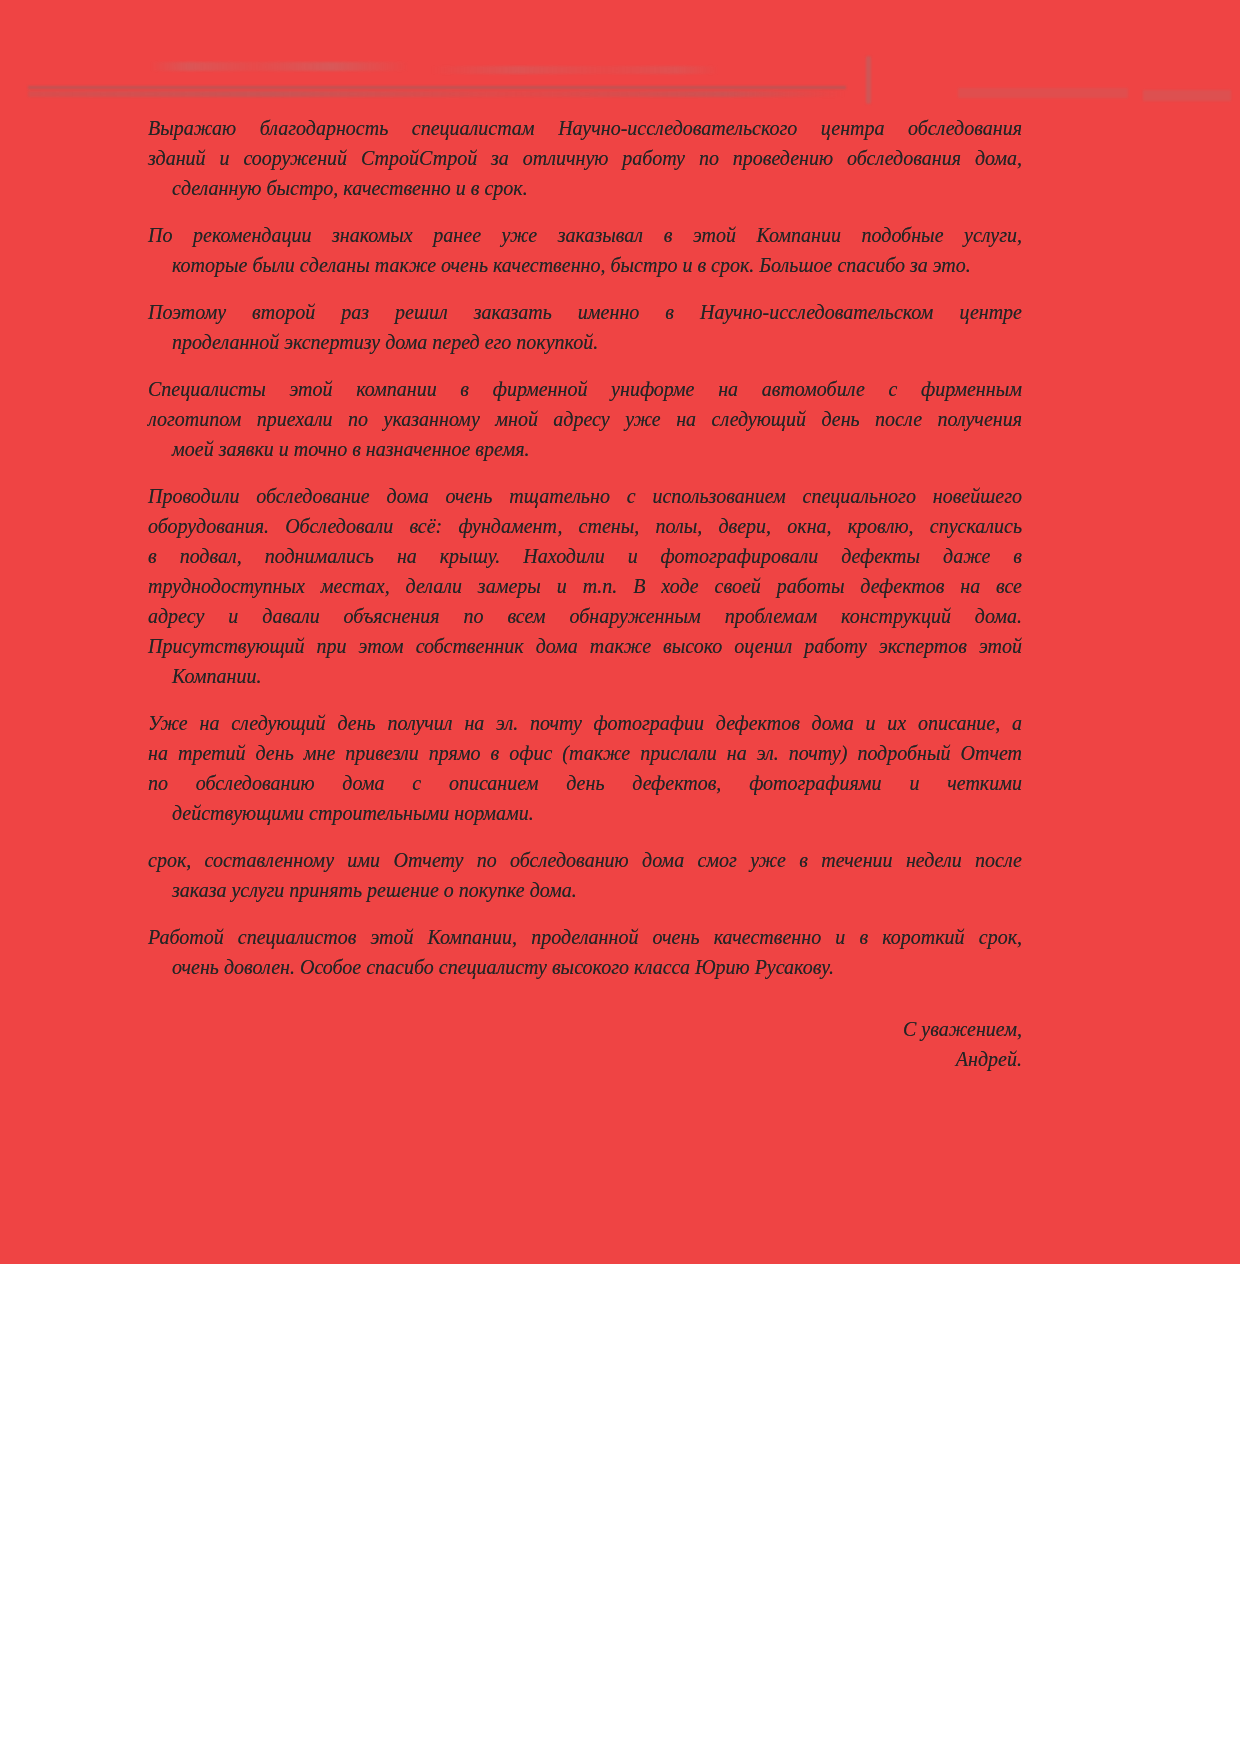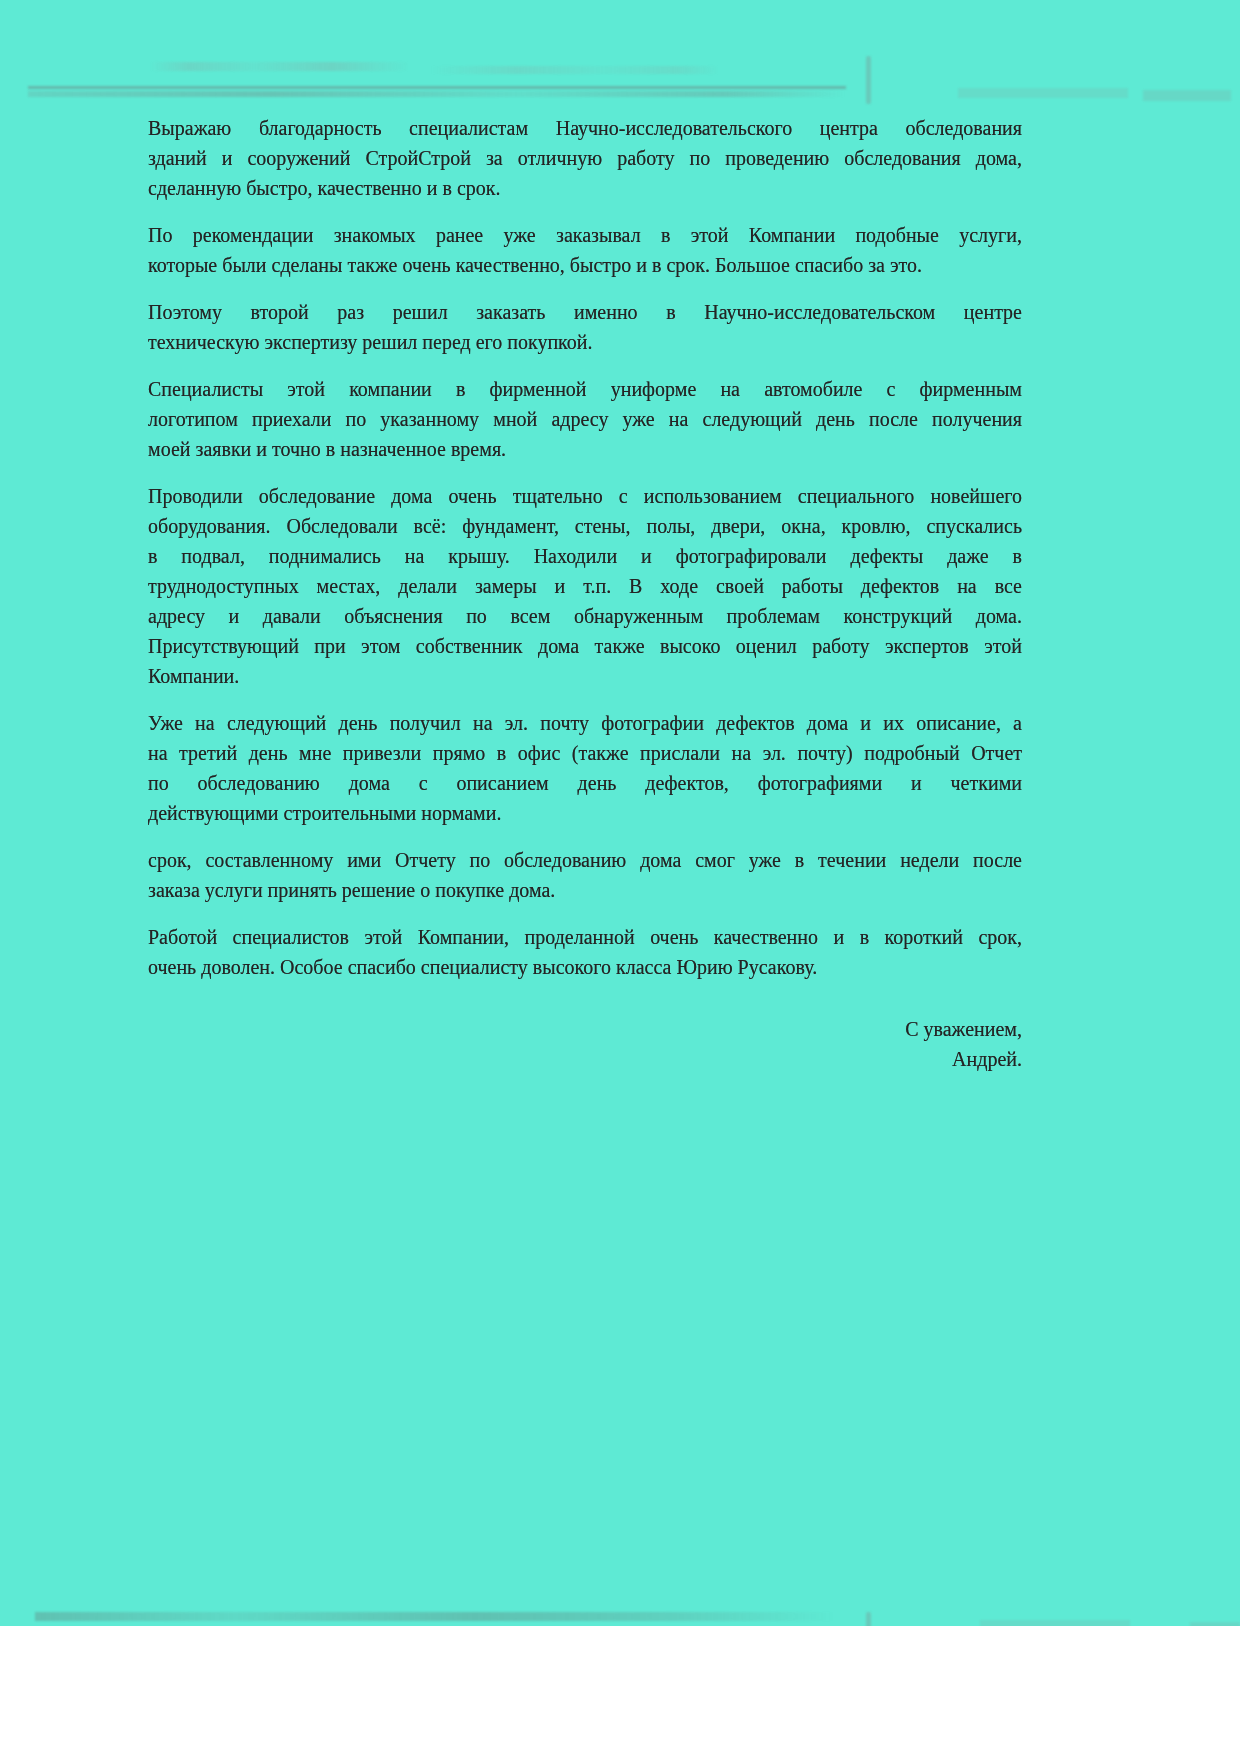--- a/index.html
+++ b/index.html
@@ -3,43 +3,44 @@
 <meta charset="utf-8">
 <style>
   html, body {
     margin: 0;
     padding: 0;
     background: #ffffff;
   }
   .page {
     position: relative;
     width: 1240px;
-    height: 1626px;
-    background: #5eead4;
+    height: 1264px;
+    background: #ef4444;
     overflow: hidden;
     font-family: "Liberation Serif", "DejaVu Serif", serif;
+    font-style: italic;
   }
   .letter {
     position: absolute;
     left: 148px;
     top: 113px;
     width: 874px;
     color: #242424;
     font-size: 20px;
     line-height: 30px;
     text-shadow: 0 0 0.4px rgba(45,45,45,0.65);
   }
   .para { margin: 0 0 17px 0; padding: 0; }
   .ln {
     display: block;
     text-align: justify;
     text-align-last: justify;
     white-space: normal;
   }
-  .ln.last { text-align-last: left; }
+  .ln.last { text-align-last: left; margin-left: 24px; }
   .closing { margin-top: 32px; }
   .closing .ln-left { display: block; text-align: right; }
 
   
   .smudge { position: absolute; filter: blur(1px); pointer-events: none; }
   #sm-t1 { left:150px; top:62px;  width:260px; height:9px;
     background: linear-gradient(90deg, rgba(150,150,150,0) 0%, rgba(150,150,150,.22) 15%, rgba(150,150,150,.08) 40%, rgba(150,150,150,.25) 70%, rgba(150,150,150,0) 100%); }
   #sm-t2 { left:430px; top:66px;  width:290px; height:8px;
     background: linear-gradient(90deg, rgba(150,150,150,0), rgba(150,150,150,.18) 30%, rgba(150,150,150,.06) 60%, rgba(150,150,150,.16) 85%, rgba(150,150,150,0)); }
   #sm-t3 { left:28px;  top:86px;  width:818px; height:3px; background: rgba(110,110,110,.38); }
@@ -79,21 +80,21 @@
       <span class="ln last">сделанную быстро, качественно и в срок.</span>
     </p>
 
     <p class="para">
       <span class="ln">По рекомендации знакомых ранее уже заказывал в этой Компании подобные услуги,</span>
       <span class="ln last">которые были сделаны также очень качественно, быстро и в срок. Большое спасибо за это.</span>
     </p>
 
     <p class="para">
       <span class="ln">Поэтому второй раз решил заказать именно в Научно-исследовательском центре</span>
-      <span class="ln last">техническую экспертизу решил перед его покупкой.</span>
+      <span class="ln last">проделанной экспертизу дома перед его покупкой.</span>
     </p>
 
     <p class="para">
       <span class="ln">Специалисты этой компании в фирменной униформе на автомобиле с фирменным</span>
       <span class="ln">логотипом приехали по указанному мной адресу уже на следующий день после получения</span>
       <span class="ln last">моей заявки и точно в назначенное время.</span>
     </p>
 
     <p class="para">
       <span class="ln">Проводили обследование дома очень тщательно с использованием специального новейшего</span>

